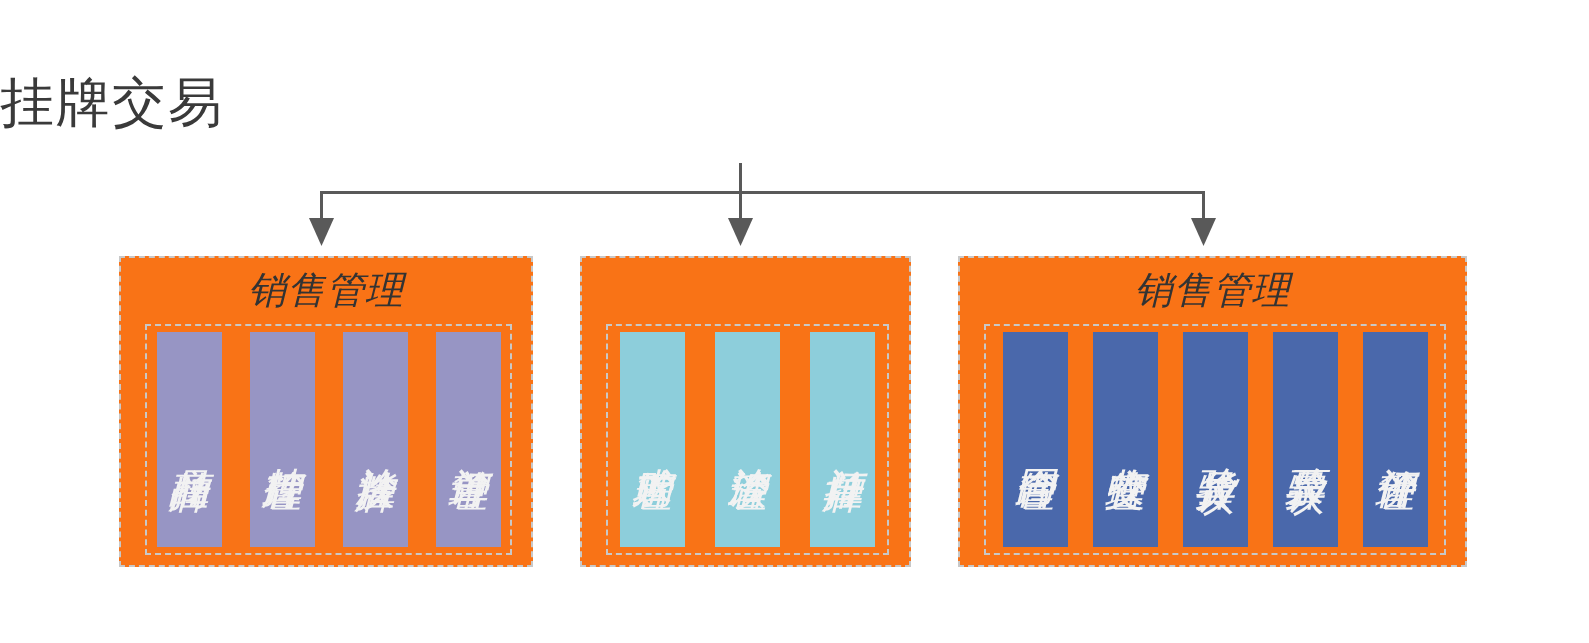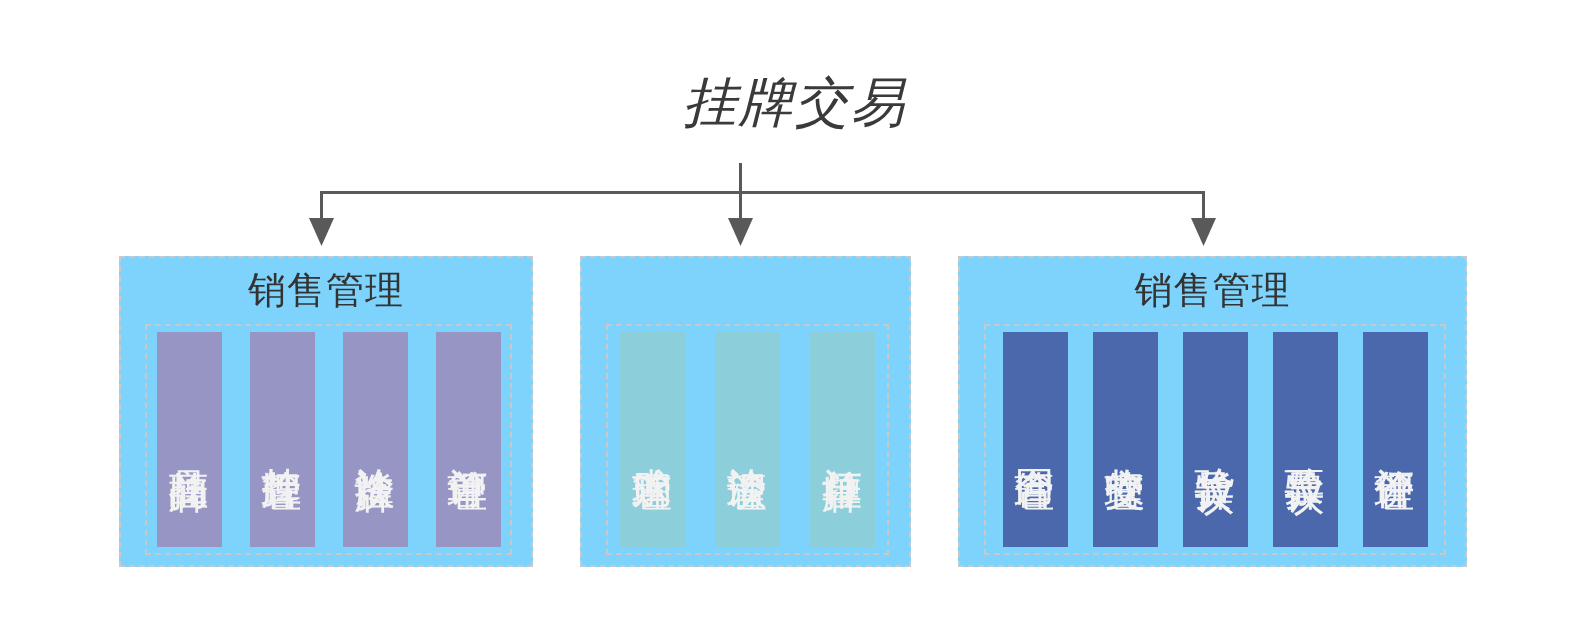--- a/index.html
+++ b/index.html
@@ -18,46 +18,45 @@
     background: #ffffff;
     overflow: hidden;
   }
 
   
   .root-title {
     position: absolute;
     left: 0;
     top: 72px;
     width: 1589px;
-    text-align: center;
     font-size: 54px;
     line-height: 62px;
     letter-spacing: 2px;
     color: #3a3a3a;
     font-weight: 500;
     white-space: nowrap;
-    font-style: italic;
   }
 
   
   .conn-layer {
     position: absolute;
     left: 0;
     top: 0;
     width: 1589px;
     height: 643px;
     pointer-events: none;
   }
 
   
   .group {
     position: absolute;
     border: 2px dashed #c8c8c8;
     box-sizing: border-box;
-    background: #7dd3fc;
+    background: #f97316;
+    font-style: italic;
   }
   .group-title {
     position: absolute;
     left: 0;
     top: 8px;
     width: 100%;
     text-align: center;
     font-size: 38px;
     line-height: 48px;
     letter-spacing: 1px;

